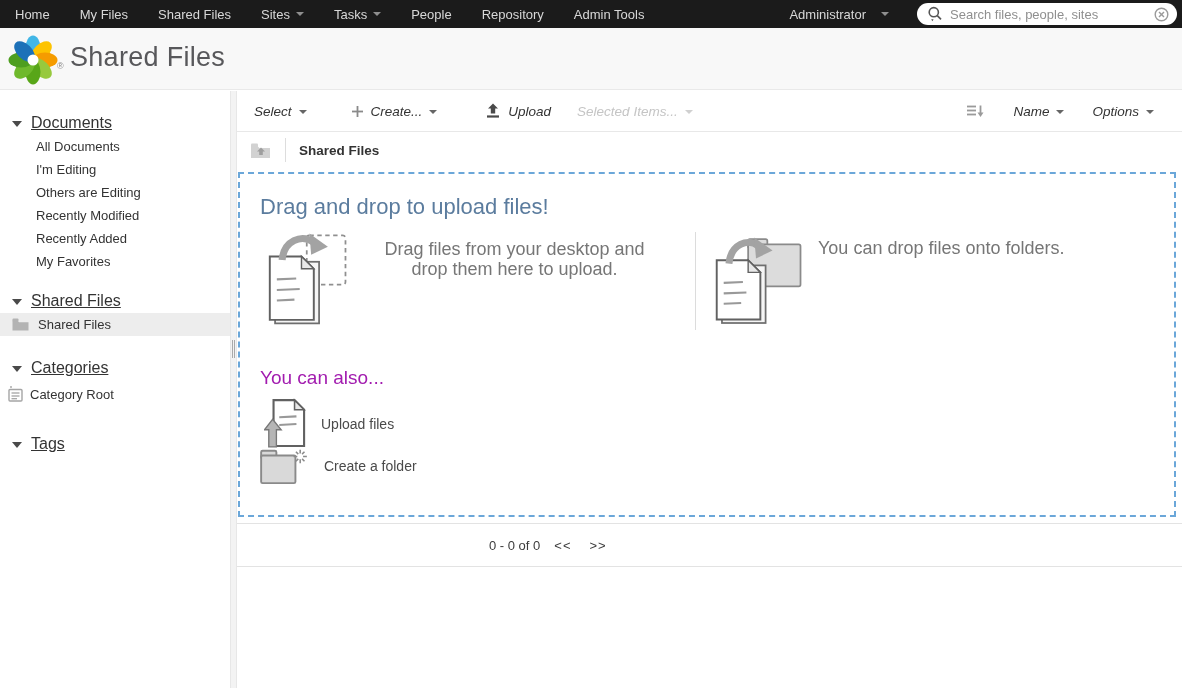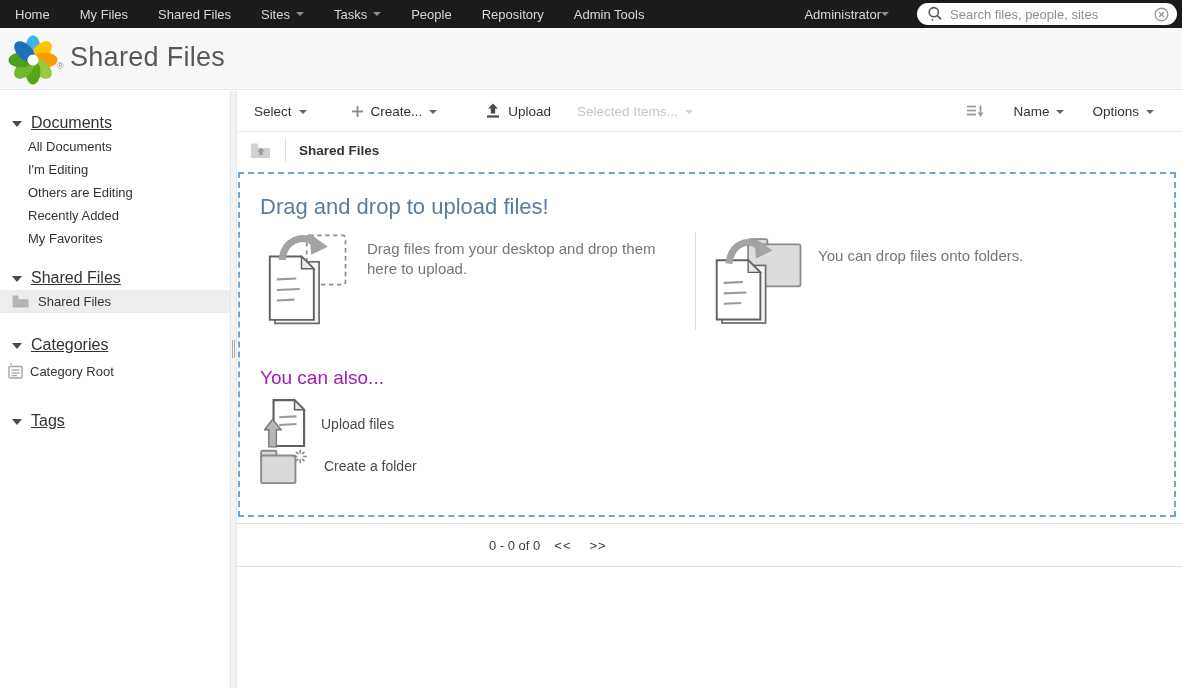--- a/index.html
+++ b/index.html
@@ -7,21 +7,21 @@
               font-family:"Liberation Sans","DejaVu Sans",sans-serif; }
 
   
   .topnav { position:absolute; top:0; left:0; width:1182px; height:28px;
             background:#1b1b1b; display:flex; align-items:center; }
   .nav-item { color:#d8d8d8; font-size:13px; padding:0 15px; height:28px;
               display:flex; align-items:center; gap:6px; cursor:pointer; white-space:nowrap; }
   .nav-caret { width:0; height:0; border-left:4px solid transparent;
                border-right:4px solid transparent; border-top:4px solid #8f8f8f; }
   .nav-spacer { flex:1; }
-  .user-menu { color:#d8d8d8; font-size:13px; display:flex; align-items:center; gap:0;
+  .user-menu { color:#d8d8d8; font-size:13px; display:flex; align-items:center; gap:15px;
                margin-right:28px; cursor:pointer; }
   .searchbox { width:260px; height:22px; background:#fff; border-radius:12px;
                display:flex; align-items:center; padding:0 8px 0 10px; margin-right:5px; }
   .searchbox input { border:none; outline:none; flex:1; font-size:13px; color:#555;
                      background:transparent; margin-left:7px;
                      font-family:"Liberation Sans",sans-serif; }
   .searchbox input::placeholder { color:#8f8f8f; }
 
   
   .appheader { position:absolute; top:28px; left:0; width:1182px; height:62px;
@@ -31,40 +31,40 @@
   .page-title { position:absolute; left:70px; top:14px; font-size:27px; font-weight:300;
                 color:#58585b; letter-spacing:.3px; }
 
   
   .sidebar { position:absolute; top:91px; left:0; width:230px; bottom:0; background:#fff;
              color:#333; }
   .tree-header { display:flex; align-items:center; gap:9px; padding:3px 0 3px 12px;
                  font-size:16px; color:#333; cursor:pointer;text-decoration:underline; }
   .tri { width:0; height:0; border-left:5px solid transparent; border-right:5px solid transparent;
          border-top:6px solid #4a4a4a; margin-top:1px; }
-  .tree-items { padding-left:28px; font-size:13px; }
+  .tree-items { padding-left:36px; font-size:13px; }
   .tree-item { line-height:23px; cursor:pointer; white-space:nowrap; }
   .tree-row { display:flex; align-items:center; gap:9px; padding:4px 0 4px 12px;
               font-size:13px; cursor:pointer; }
   .tree-row.selected { background:#ededed; }
   .sec-docs { margin-top:20px; }
   .sec-shared { margin-top:16px; }
   .sec-cats { margin-top:20px; }
   .sec-tags { margin-top:26px; }
   .row-catroot { margin-top:2px; padding-left:8px; gap:7px; }
 
   .side-divider { position:absolute; top:91px; left:230px; width:7px; bottom:0;
                   background:#f3f3f3; border-left:1px solid #e7e7e7; border-right:1px solid #e7e7e7; }
   .resize-thumb { position:absolute; top:249px; left:1px; width:3px; height:18px;
                   border-left:1px solid #a9a9a9; border-right:1px solid #a9a9a9; cursor:col-resize; }
 
   
   .toolbar { position:absolute; left:237px; top:91px; width:945px; height:41px;
              background:#fff; border-bottom:1px solid #e8e8e8; display:flex;
-             align-items:center; font-size:13.5px; color:#333; }
+             align-items:center; font-size:13.5px; color:#333;font-style:italic; }
   .tbtn { display:inline-flex; align-items:center; gap:7px; cursor:pointer; white-space:nowrap; }
   .tcaret { width:0; height:0; border-left:4px solid transparent; border-right:4px solid transparent;
             border-top:4px solid #666; margin-top:2px; }
   .tcaret.dim { border-top-color:#d0d0d0; }
   .b-select { margin-left:17px; }
   .b-create { margin-left:44px; }
   .b-upload { margin-left:48px; }
   .b-selected { margin-left:26px; color:#c5c5c5; }
   .tb-right { margin-left:auto; display:flex; align-items:center; gap:28px; margin-right:28px; }
 
@@ -76,22 +76,22 @@
   .crumb-label { font-size:13.5px; font-weight:bold; color:#333; }
 
   
   .dropzone { position:absolute; left:238px; top:172px; width:938px; height:345px;
               border:2px dashed #6ba7d9; }
   .dz-title { position:absolute; left:20px; top:20px; font-size:22px; color:#5b7c9e; }
   .dz-cols { position:absolute; left:0; top:56px; width:100%; height:104px; }
   .dz-col-left { position:absolute; left:21px; top:0; width:428px; display:flex; gap:18px; }
   .dz-col-right { position:absolute; left:468px; top:0; display:flex; gap:14px; }
   .dz-vdivider { position:absolute; left:455px; top:2px; width:1px; height:98px; background:#dcdcdc; }
-  .dz-text { font-size:15px; line-height:20px; color:#767676; margin-top:9px; max-width:295px; }
-  .dz-text.right { margin-top:16px; max-width:330px; }
+  .dz-text { font-size:18px; line-height:20px; color:#767676; margin-top:9px; max-width:295px;text-align:center; }
+  .dz-text.right { margin-top:8px; max-width:330px; }
   .dz-also { position:absolute; left:20px; top:193px; font-size:19px; color:#a21caf; }
   .dz-link { position:absolute; display:flex; align-items:center; gap:15px; cursor:pointer; }
   .dz-link-upload { left:24px; top:224px; }
   .dz-link-create { left:19px; top:272px; }
   .dz-link-label { font-size:14px; color:#4a4a4a; }
 
   
   .pagination { position:absolute; left:237px; top:523px; width:945px; height:44px;
                 border-top:1px solid #e3e3e3; border-bottom:1px solid #e3e3e3;
                 display:flex; align-items:center; font-size:13px; color:#3c3c3c; }
@@ -177,20 +177,21 @@
 
   <div class="sec-docs">
     <div class="tree-header">
       <span class="tri"></span>
       <span>Documents</span>
     </div>
     <div class="tree-items">
       <div class="tree-item">All Documents</div>
       <div class="tree-item">I'm Editing</div>
       <div class="tree-item">Others are Editing</div>
+      <div class="tree-item">Recently Modified</div>
       <div class="tree-item">Recently Added</div>
       <div class="tree-item">My Favorites</div>
     </div>
   </div>
 
   <div class="sec-shared">
     <div class="tree-header">
       <span class="tri"></span>
       <span>Shared Files</span>
     </div>

